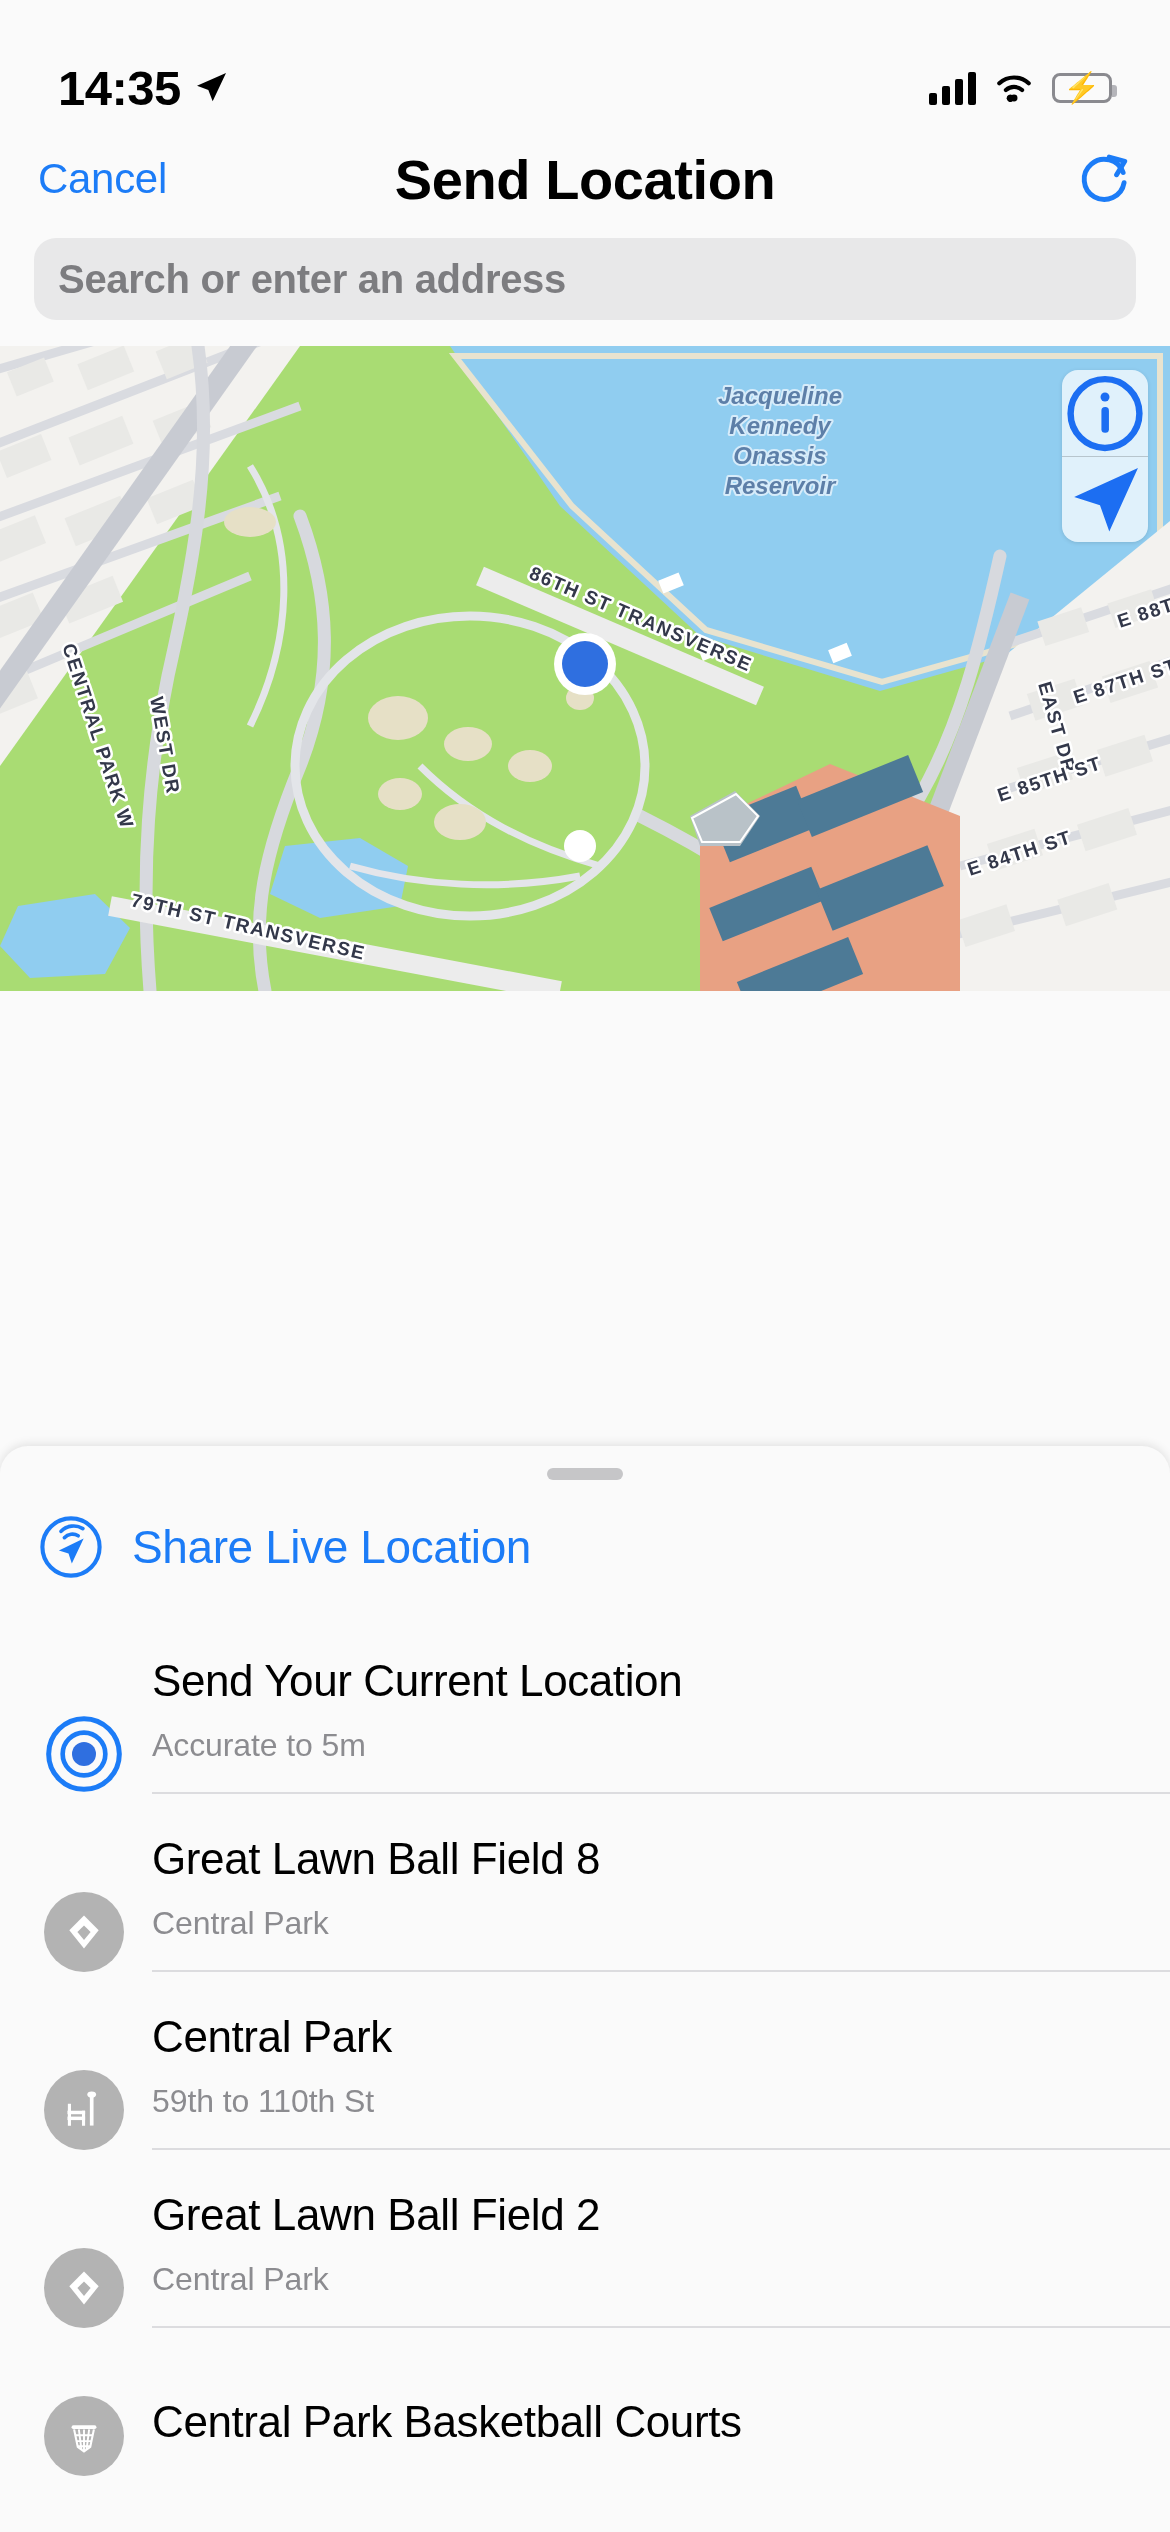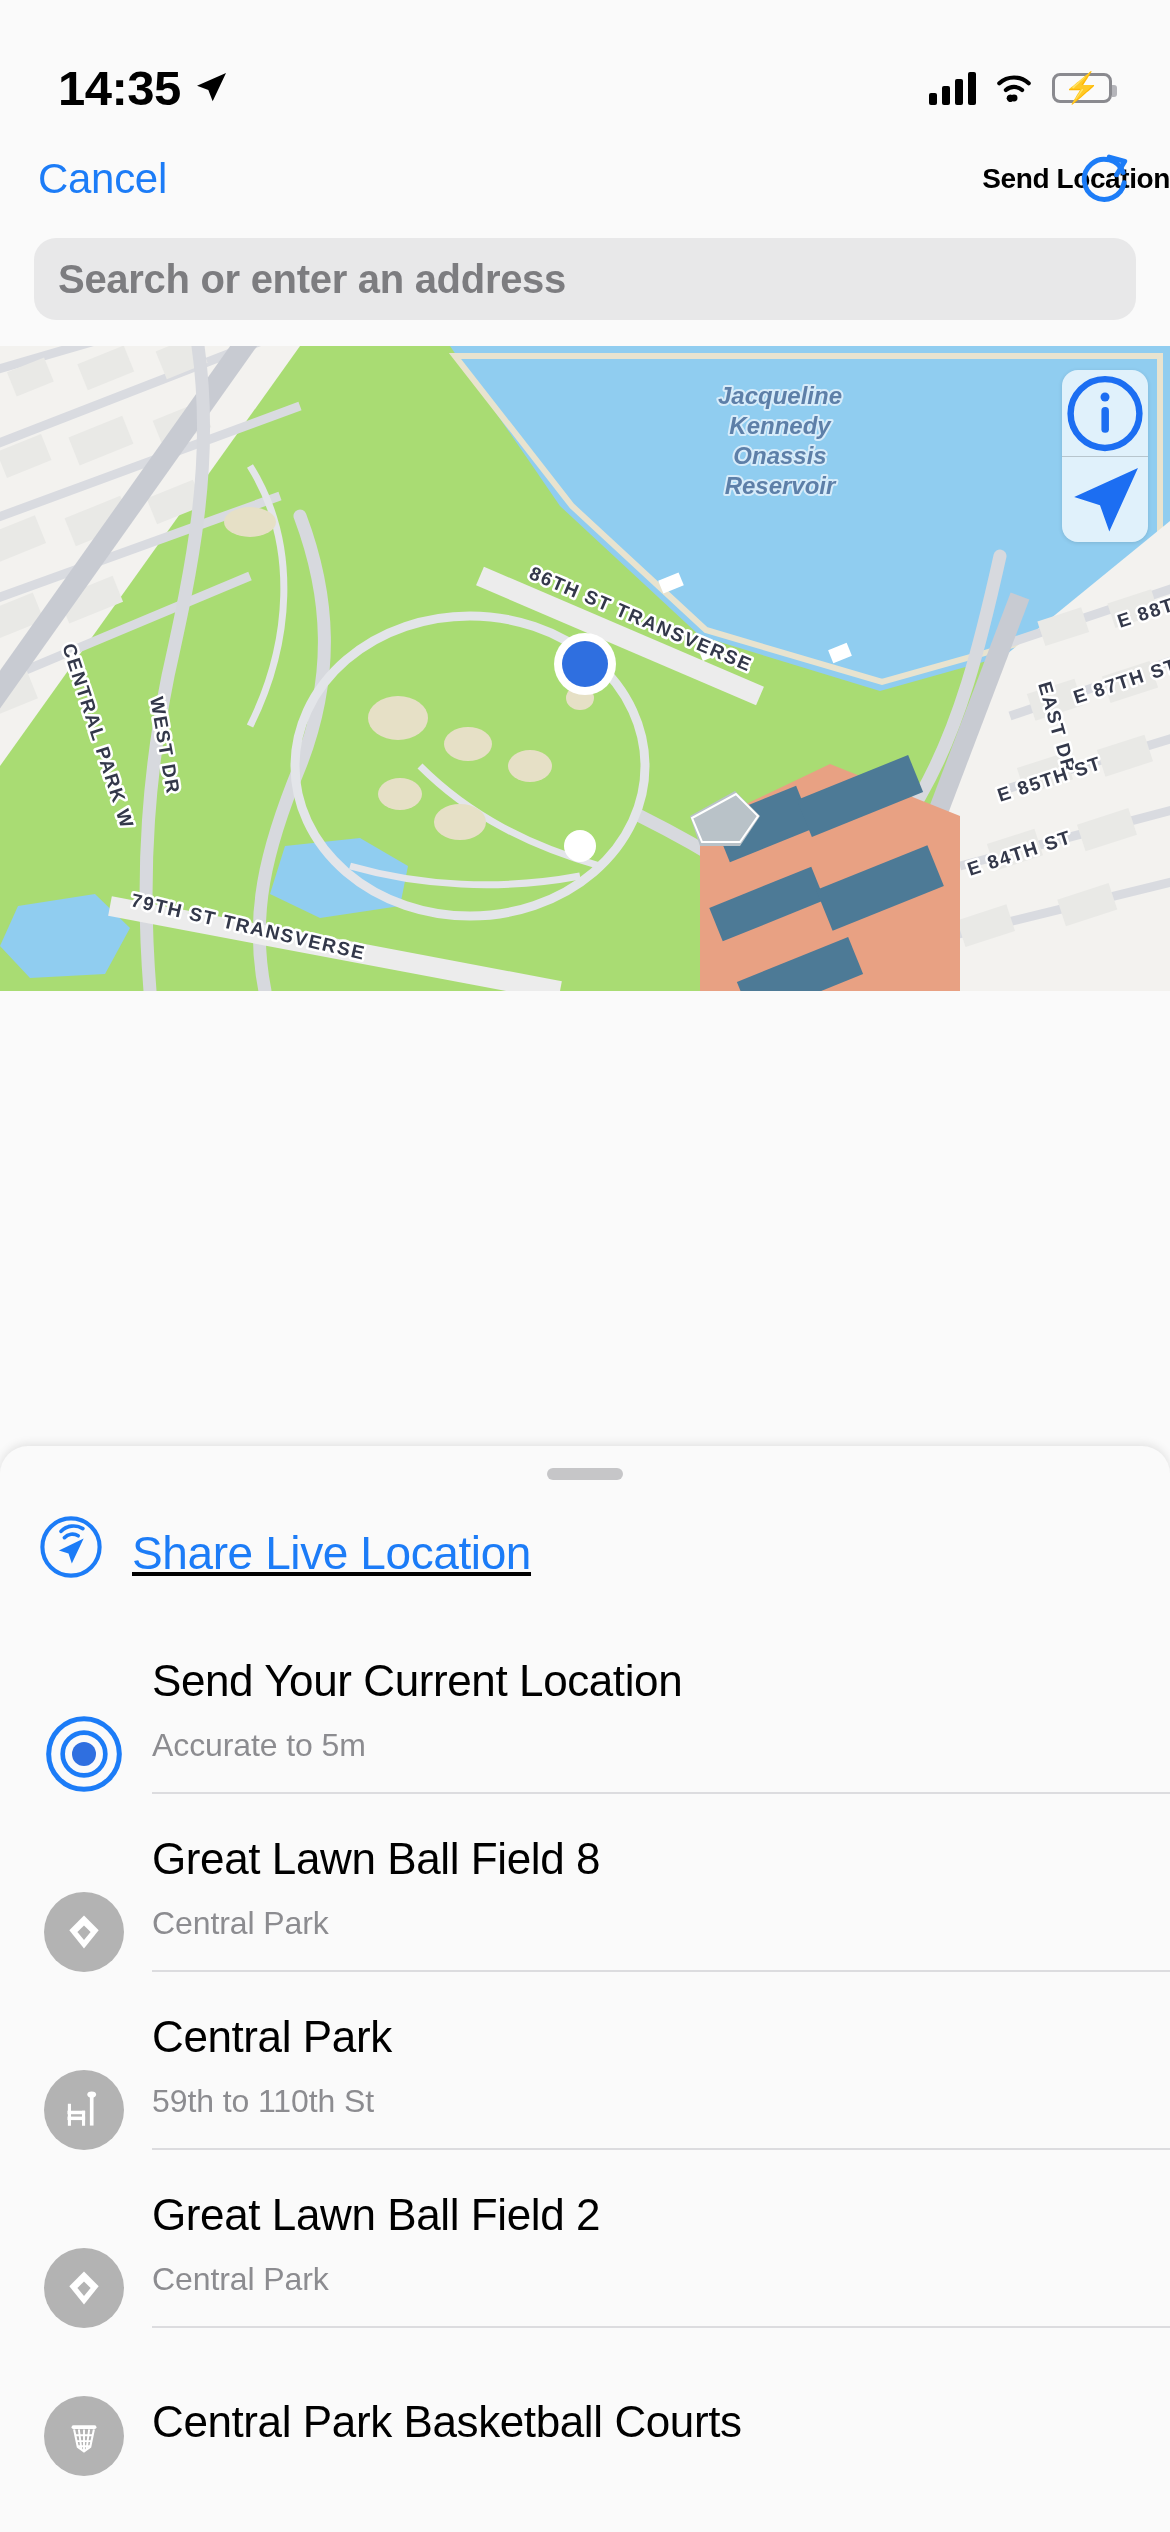--- a/index.html
+++ b/index.html
@@ -51,22 +51,22 @@
   
   .navbar {
     height:94px;
     display:flex; align-items:center; justify-content:space-between;
     padding:0 38px;
     background:#fafafa;
     position:relative;
   }
   .nav-cancel { font-size:42px; color:#1c7cf7; letter-spacing:-0.3px; }
   .nav-title {
-    position:absolute; left:0; right:0; text-align:right;
-    font-size:28px; font-weight:700; color:#000; letter-spacing:-0.4px;
+    position:absolute; left:0; right:0; text-align:center;
+    font-size:56px; font-weight:700; color:#000; letter-spacing:-0.4px;
     pointer-events:none;
   }
   .nav-refresh { width:56px; height:56px; position:relative; z-index:2; }
 
   
   .search-wrap { padding:12px 34px 26px 34px; background:#fafafa; }
   .search-field {
     height:82px; background:#e8e8e9; border-radius:22px;
     display:flex; align-items:center; padding:0 24px;
   }
@@ -106,23 +106,22 @@
     border-radius:28px 28px 0 0;
     box-shadow:0 -2px 10px rgba(0,0,0,0.10);
     overflow:hidden;
   }
   .grabber {
     width:76px; height:12px; border-radius:6px; background:#c6c6c8;
     margin:22px auto 0 auto;
   }
 
   .live-row {
-    display:flex; align-items:flex-end; gap:28px;
+    display:flex; align-items:center; gap:28px;
     padding:34px 38px 36px 38px;
-    text-decoration:underline;
   }
   .live-label { font-size:46px; color:#1c7cf7; letter-spacing:-0.4px; }
 
   .section-header {
     background:#f0f0f5;
     padding:22px 38px 18px 38px;
     font-size:34px; color:#1a1a1a; letter-spacing:0.6px;
   }
 
   .list { background:#fafafa; }

